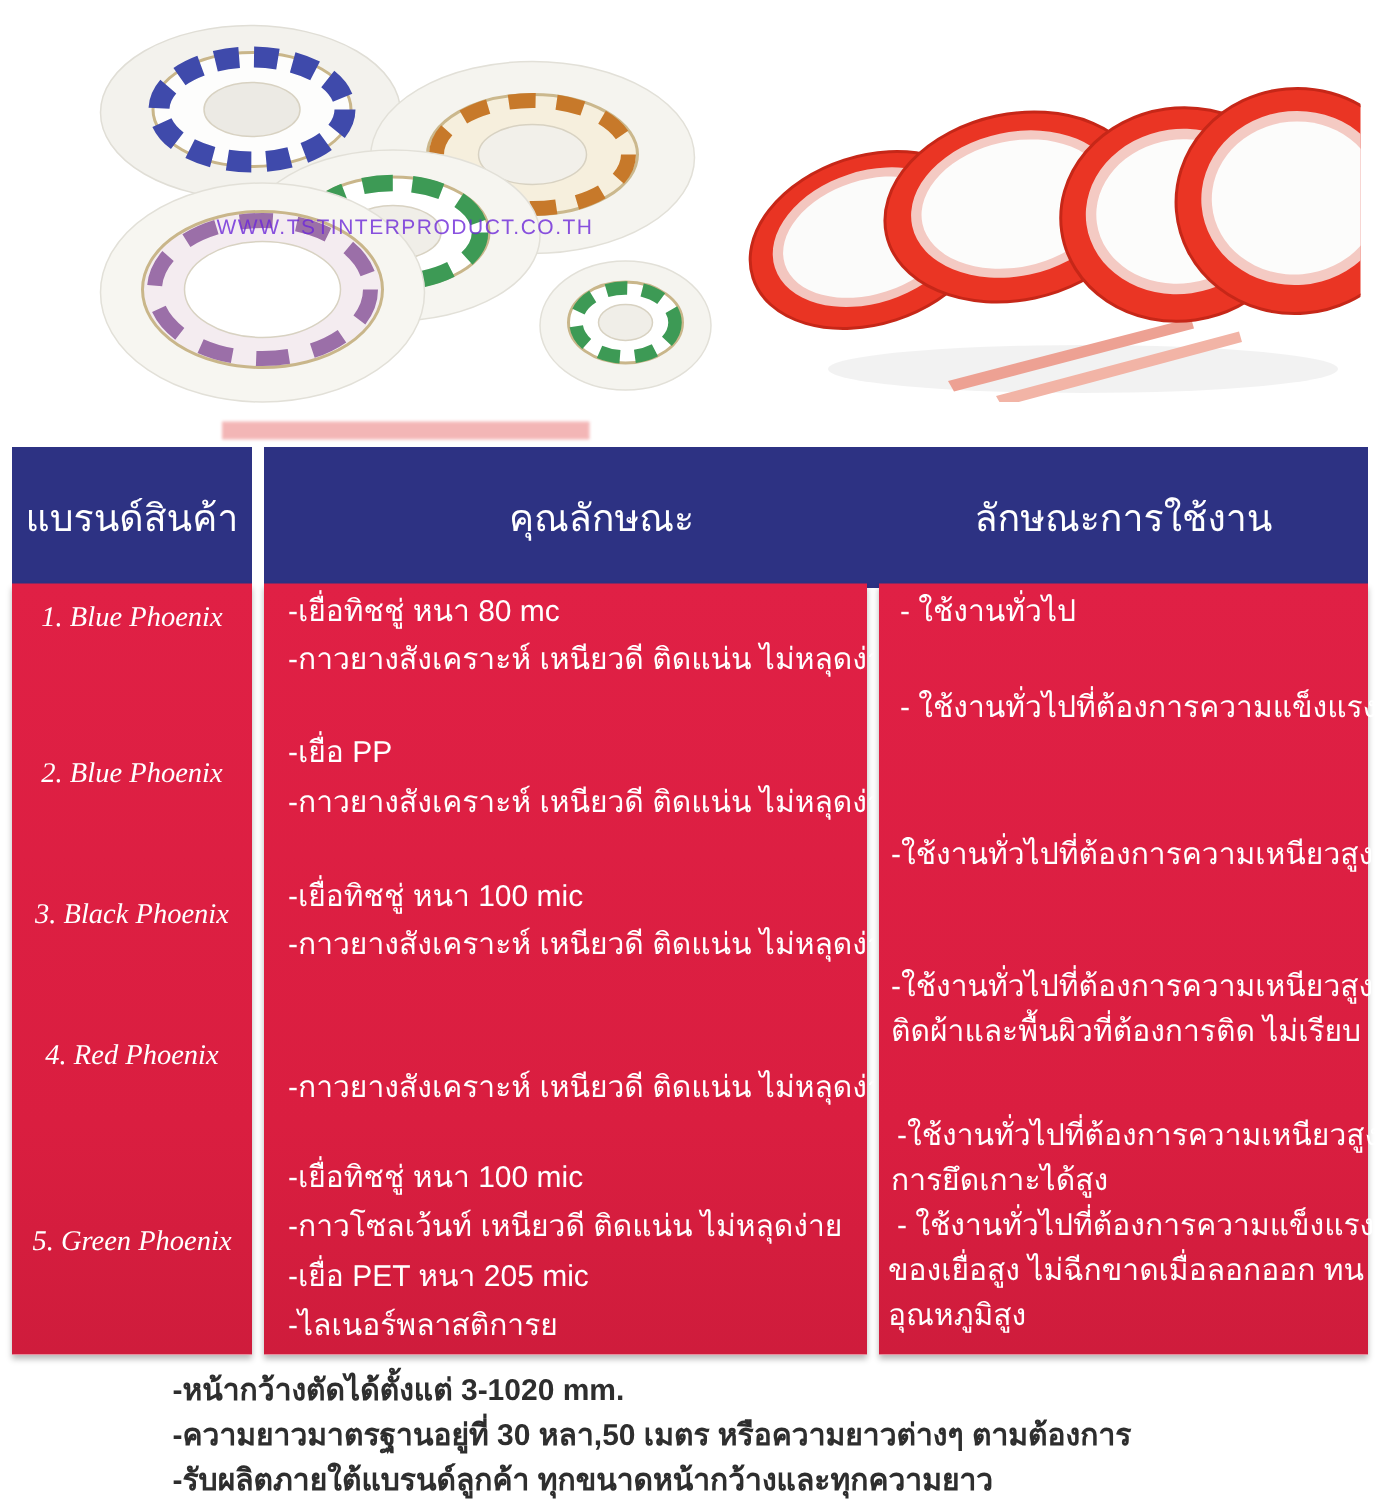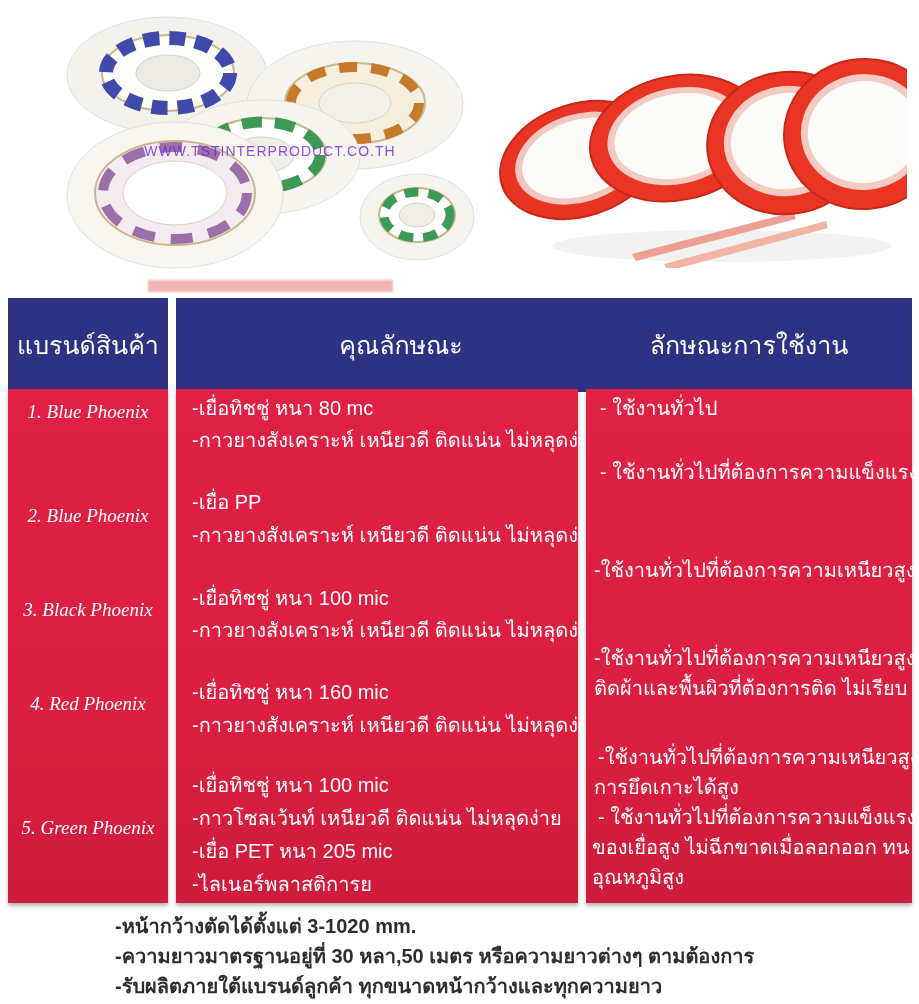--- a/index.html
+++ b/index.html
@@ -120,21 +120,20 @@
     <div class="brand" style="top:428px">5. Green Phoenix</div>
   </div>
 
   <div class="bodycol c2">
     <div class="ln" style="top:4px;left:16px">-เยื่อทิชชู่ หนา 80 mc</div>
     <div class="ln" style="top:36px;left:16px">-กาวยางสังเคราะห์ เหนียวดี ติดแน่น ไม่หลุดง่าย</div>
     <div class="ln" style="top:98px;left:16px">-เยื่อ PP</div>
     <div class="ln" style="top:131px;left:16px">-กาวยางสังเคราะห์ เหนียวดี ติดแน่น ไม่หลุดง่าย</div>
     <div class="ln" style="top:194px;left:16px">-เยื่อทิชชู่ หนา 100 mic</div>
     <div class="ln" style="top:226px;left:16px">-กาวยางสังเคราะห์ เหนียวดี ติดแน่น ไม่หลุดง่าย</div>
-    <div class="ln" style="top:288px;left:16px">-เยื่อทิชชู่ หนา 160 mic</div>
     <div class="ln" style="top:321px;left:16px">-กาวยางสังเคราะห์ เหนียวดี ติดแน่น ไม่หลุดง่าย</div>
     <div class="ln" style="top:381px;left:16px">-เยื่อทิชชู่ หนา 100 mic</div>
     <div class="ln" style="top:414px;left:16px">-กาวโซลเว้นท์ เหนียวดี ติดแน่น ไม่หลุดง่าย</div>
     <div class="ln" style="top:447px;left:16px">-เยื่อ PET หนา 205 mic</div>
     <div class="ln" style="top:480px;left:16px">-ไลเนอร์พลาสติการย</div>
   </div>
 
   <div class="bodycol c3">
     <div class="ln" style="top:4px;left:14px">- ใช้งานทั่วไป</div>
     <div class="ln" style="top:68px;left:14px">- ใช้งานทั่วไปที่ต้องการความแข็งแรง</div>

